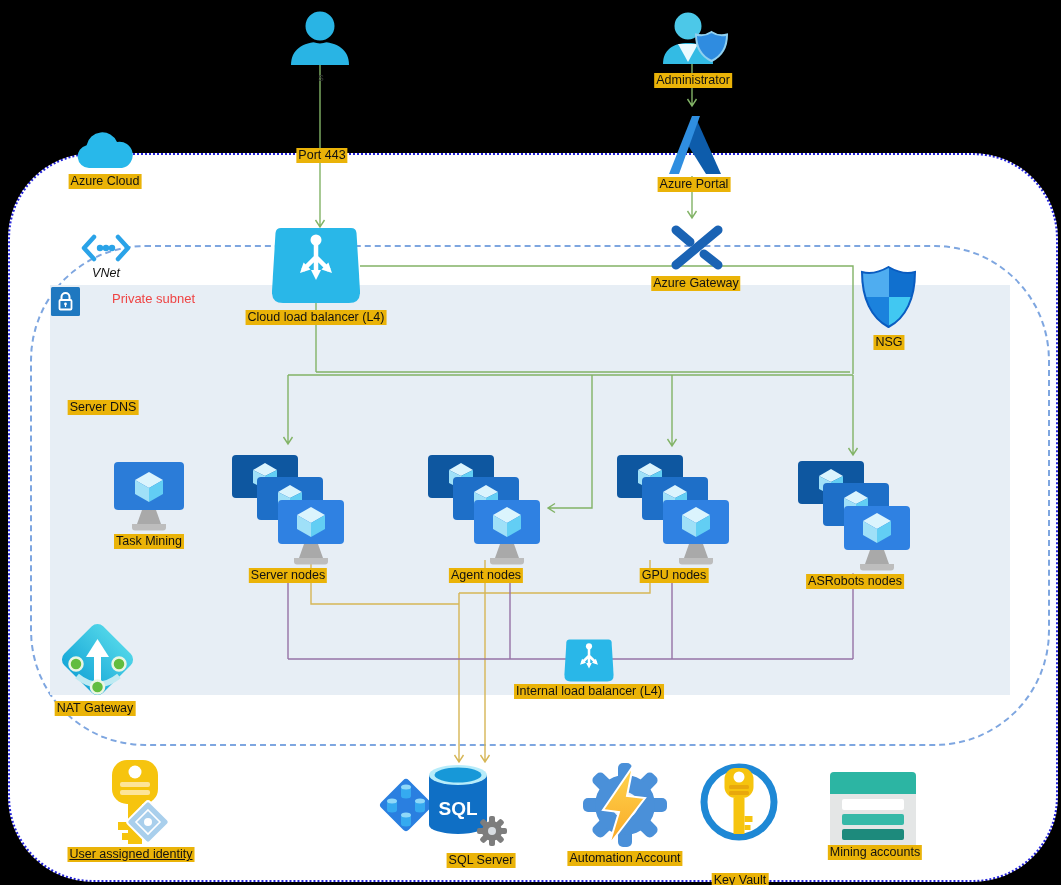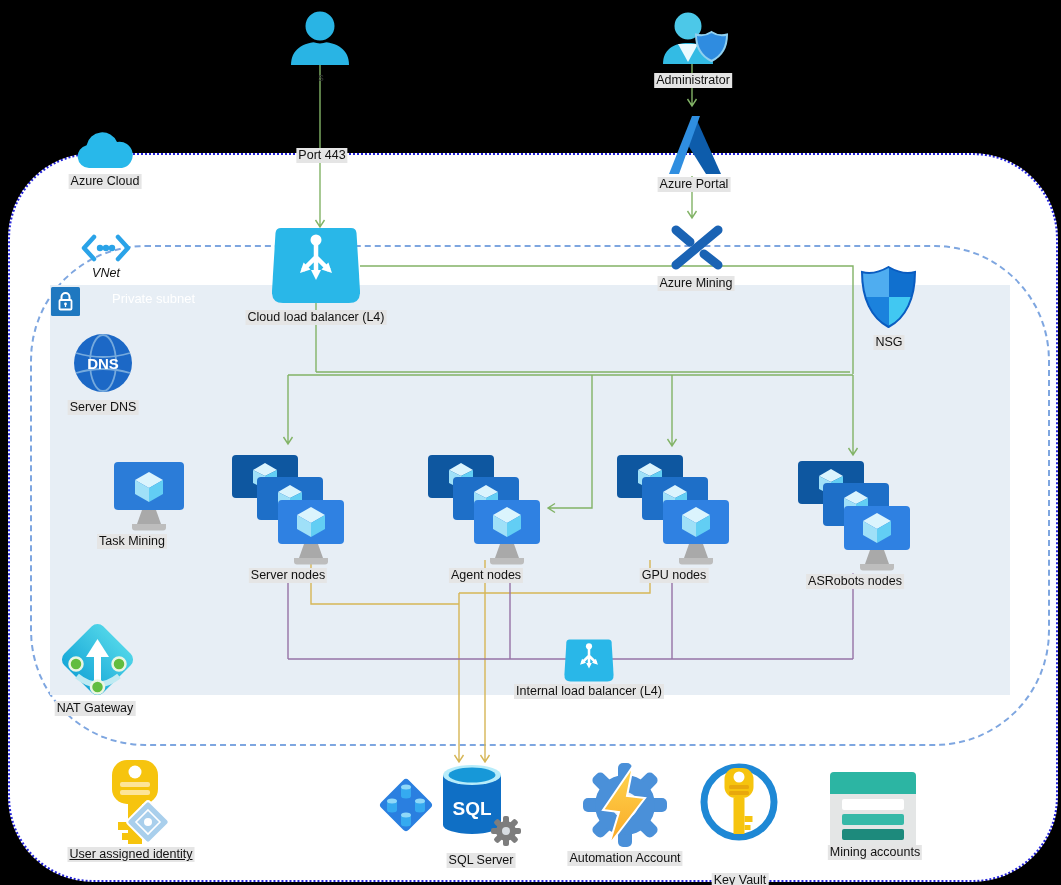--- a/index.html
+++ b/index.html
@@ -5,25 +5,25 @@
   html,body{margin:0;padding:0;background:#000;}
   #canvas{position:relative;width:1061px;height:885px;background:#000;overflow:hidden;
           font-family:"Liberation Sans",sans-serif;}
   .abs{position:absolute;}
   #outer-boundary{position:absolute;left:8px;top:153px;width:1046px;height:725px;
       border:2px dotted #2323d9;border-radius:85px;background:#fff;}
   #vnet-boundary{position:absolute;left:30px;top:245px;width:1016px;height:497px;
       border:2px dashed #7ea6e0;border-radius:115px;background:transparent;}
   #subnet-box{position:absolute;left:50px;top:285px;width:960px;height:410px;background:#e7eef5;}
   svg.layer{position:absolute;left:0;top:0;}
-  .lbl{position:absolute;transform:translateX(-50%);background:#e5e5e5;padding:0 2px;
+  .lbl{position:absolute;transform:translateX(-50%);background:#eab308;padding:0 2px;
        font-size:12.5px;line-height:15px;color:#111;white-space:nowrap;text-align:center;}
   .lbl.nobg{background:transparent;}
   .lbl.wrap{white-space:normal;width:48px;}
-  .subnet-lbl{position:absolute;font-size:13px;color:#ffffff;background:transparent;line-height:15px;}
+  .subnet-lbl{position:absolute;font-size:13px;color:#ef4444;background:transparent;line-height:15px;}
   .stack{position:absolute;width:116px;height:114px;}
   .stack svg{position:absolute;}
   .stack .m1{left:0;top:0;}
   .stack .m2{left:25px;top:22px;}
   .stack .m3{left:46px;top:45px;}
 </style>
 </head>
 <body>
 
 <div id="canvas">
@@ -146,28 +146,20 @@
       <g clip-path="url(#nsgclip)">
         <rect x="0" y="0" width="28" height="31" fill="#4fadf0"></rect>
         <rect x="28" y="0" width="28" height="31" fill="#1070cf"></rect>
         <rect x="0" y="31" width="28" height="32" fill="#1b82dd"></rect>
         <rect x="28" y="31" width="28" height="32" fill="#41c8f2"></rect>
       </g>
       <path d="M27.5 1 C36 6 46 8 54 6 C54 32 45 52 27.5 61 C10 52 1 32 1 6 C9 8 19 6 27.5 1 Z" fill="none" stroke="#0a5cc0" stroke-width="2"></path>
     </svg>
   </div>
 
-  <div class="abs" style="left:73px;top:333px;">
-    <svg width="60" height="60">
-      <circle cx="30" cy="30" r="29" fill="#1c68c6"></circle>
-      <ellipse cx="30" cy="30" rx="13" ry="28" stroke="#76aadd" stroke-width="1.8" fill="none"></ellipse>
-      <path d="M3 20 Q30 28 57 20 M3 40 Q30 32 57 40" stroke="#76aadd" stroke-width="1.8" fill="none"></path>
-      <text x="30" y="36" text-anchor="middle" font-size="15" font-weight="bold" fill="#fff">DNS</text>
-    </svg>
-  </div>
 
   <div class="abs" style="left:114px;top:462px;">
     <svg width="70" height="70">
       <rect width="70" height="48" rx="4" fill="#2b7cd8"></rect>
       <polygon points="35,10 49,18 35,26 21,18" fill="#dbf4fd"></polygon>
       <polygon points="21,18 35,26 35,40 21,32" fill="#9fe0f8"></polygon>
       <polygon points="49,18 35,26 35,40 49,32" fill="#62cef4"></polygon>
       <path d="M28 48 L42 48 L47 62 L23 62 Z" fill="#a9a9a9"></path>
       <path d="M18 62 h34 v3.5 a3 3 0 0 1 -3 3 h-28 a3 3 0 0 1 -3 -3 Z" fill="#bdbdbd"></path>
     </svg>
@@ -328,21 +320,21 @@
         <rect x="37" y="24" width="10" height="9" fill="#35aaf0"></rect>
           <ellipse cx="42" cy="33" rx="5" ry="2.5" fill="#35aaf0"></ellipse>
           <ellipse cx="42" cy="24" rx="5" ry="2.5" fill="#8fd8f8"></ellipse>
         <rect x="23" y="38" width="10" height="9" fill="#35aaf0"></rect>
           <ellipse cx="28" cy="47" rx="5" ry="2.5" fill="#35aaf0"></ellipse>
           <ellipse cx="28" cy="38" rx="5" ry="2.5" fill="#8fd8f8"></ellipse>
       </g>
     </svg>
   </div>
 
-  <div class="abs" style="left:443px;top:763px;">
+  <div class="abs" style="left:429px;top:763px;">
     <svg width="80" height="84">
       <path d="M0 12 V62 A29 9 0 0 0 58 62 V12 Z" fill="#0f6fc5"></path>
       <ellipse cx="29" cy="12" rx="29" ry="10" fill="#b7ecfa"></ellipse>
       <ellipse cx="29" cy="12" rx="23.5" ry="7.5" fill="#1798d8"></ellipse>
       <text x="29" y="52" text-anchor="middle" font-size="19" font-weight="bold" fill="#fff">SQL</text>
       <g transform="translate(63,68)">
         <g fill="#7d7d7d">
           <rect x="-3" y="-15" width="6" height="8" rx="2"></rect>
             <rect x="-3" y="7" width="6" height="8" rx="2"></rect>
           <rect x="-15" y="-3" width="8" height="6" rx="2"></rect>
@@ -405,27 +397,27 @@
       <rect x="12" y="42" width="62" height="11" rx="2" fill="#36b9a8"></rect>
       <rect x="12" y="57" width="62" height="11" rx="2" fill="#1d8a7c"></rect>
     </svg>
   </div>
 
   <div class="lbl nobg" style="left:321px;top:70px;font-size:11px;color:#333;">s</div>
   <div class="lbl" style="left:322px;top:148px;">Port 443</div>
   <div class="lbl" style="left:693px;top:73px;">Administrator</div>
   <div class="lbl" style="left:694px;top:177px;">Azure Portal</div>
   <div class="lbl" style="left:105px;top:174px;">Azure Cloud</div>
-  <div class="lbl" style="left:696px;top:276px;">Azure Mining</div>
+  <div class="lbl" style="left:696px;top:276px;">Azure Gateway</div>
   <div class="lbl nobg" style="left:106px;top:266px;font-style:italic;">VNet</div>
   <div class="subnet-lbl" style="left:112px;top:291px;">Private subnet</div>
   <div class="lbl" style="left:316px;top:310px;">Cloud load balancer (L4)</div>
   <div class="lbl" style="left:889px;top:335px;">NSG</div>
   <div class="lbl" style="left:103px;top:400px;">Server DNS</div>
-  <div class="lbl" style="left:132px;top:534px;">Task Mining</div>
+  <div class="lbl" style="left:149px;top:534px;">Task Mining</div>
   <div class="lbl" style="left:288px;top:568px;">Server nodes</div>
   <div class="lbl" style="left:486px;top:568px;">Agent nodes</div>
   <div class="lbl" style="left:674px;top:568px;">GPU nodes</div>
   <div class="lbl" style="left:855px;top:574px;">ASRobots nodes</div>
   <div class="lbl" style="left:589px;top:684px;">Internal load balancer (L4)</div>
   <div class="lbl" style="left:95px;top:701px;">NAT Gateway</div>
   <div class="lbl" style="left:131px;top:847px;text-decoration:underline;">User assigned identity</div>
   <div class="lbl wrap" style="left:405px;top:880px;margin-top:40px;">Elastic Pool</div>
   <div class="lbl" style="left:481px;top:853px;">SQL Server</div>
   <div class="lbl" style="left:625px;top:851px;">Automation Account</div>

